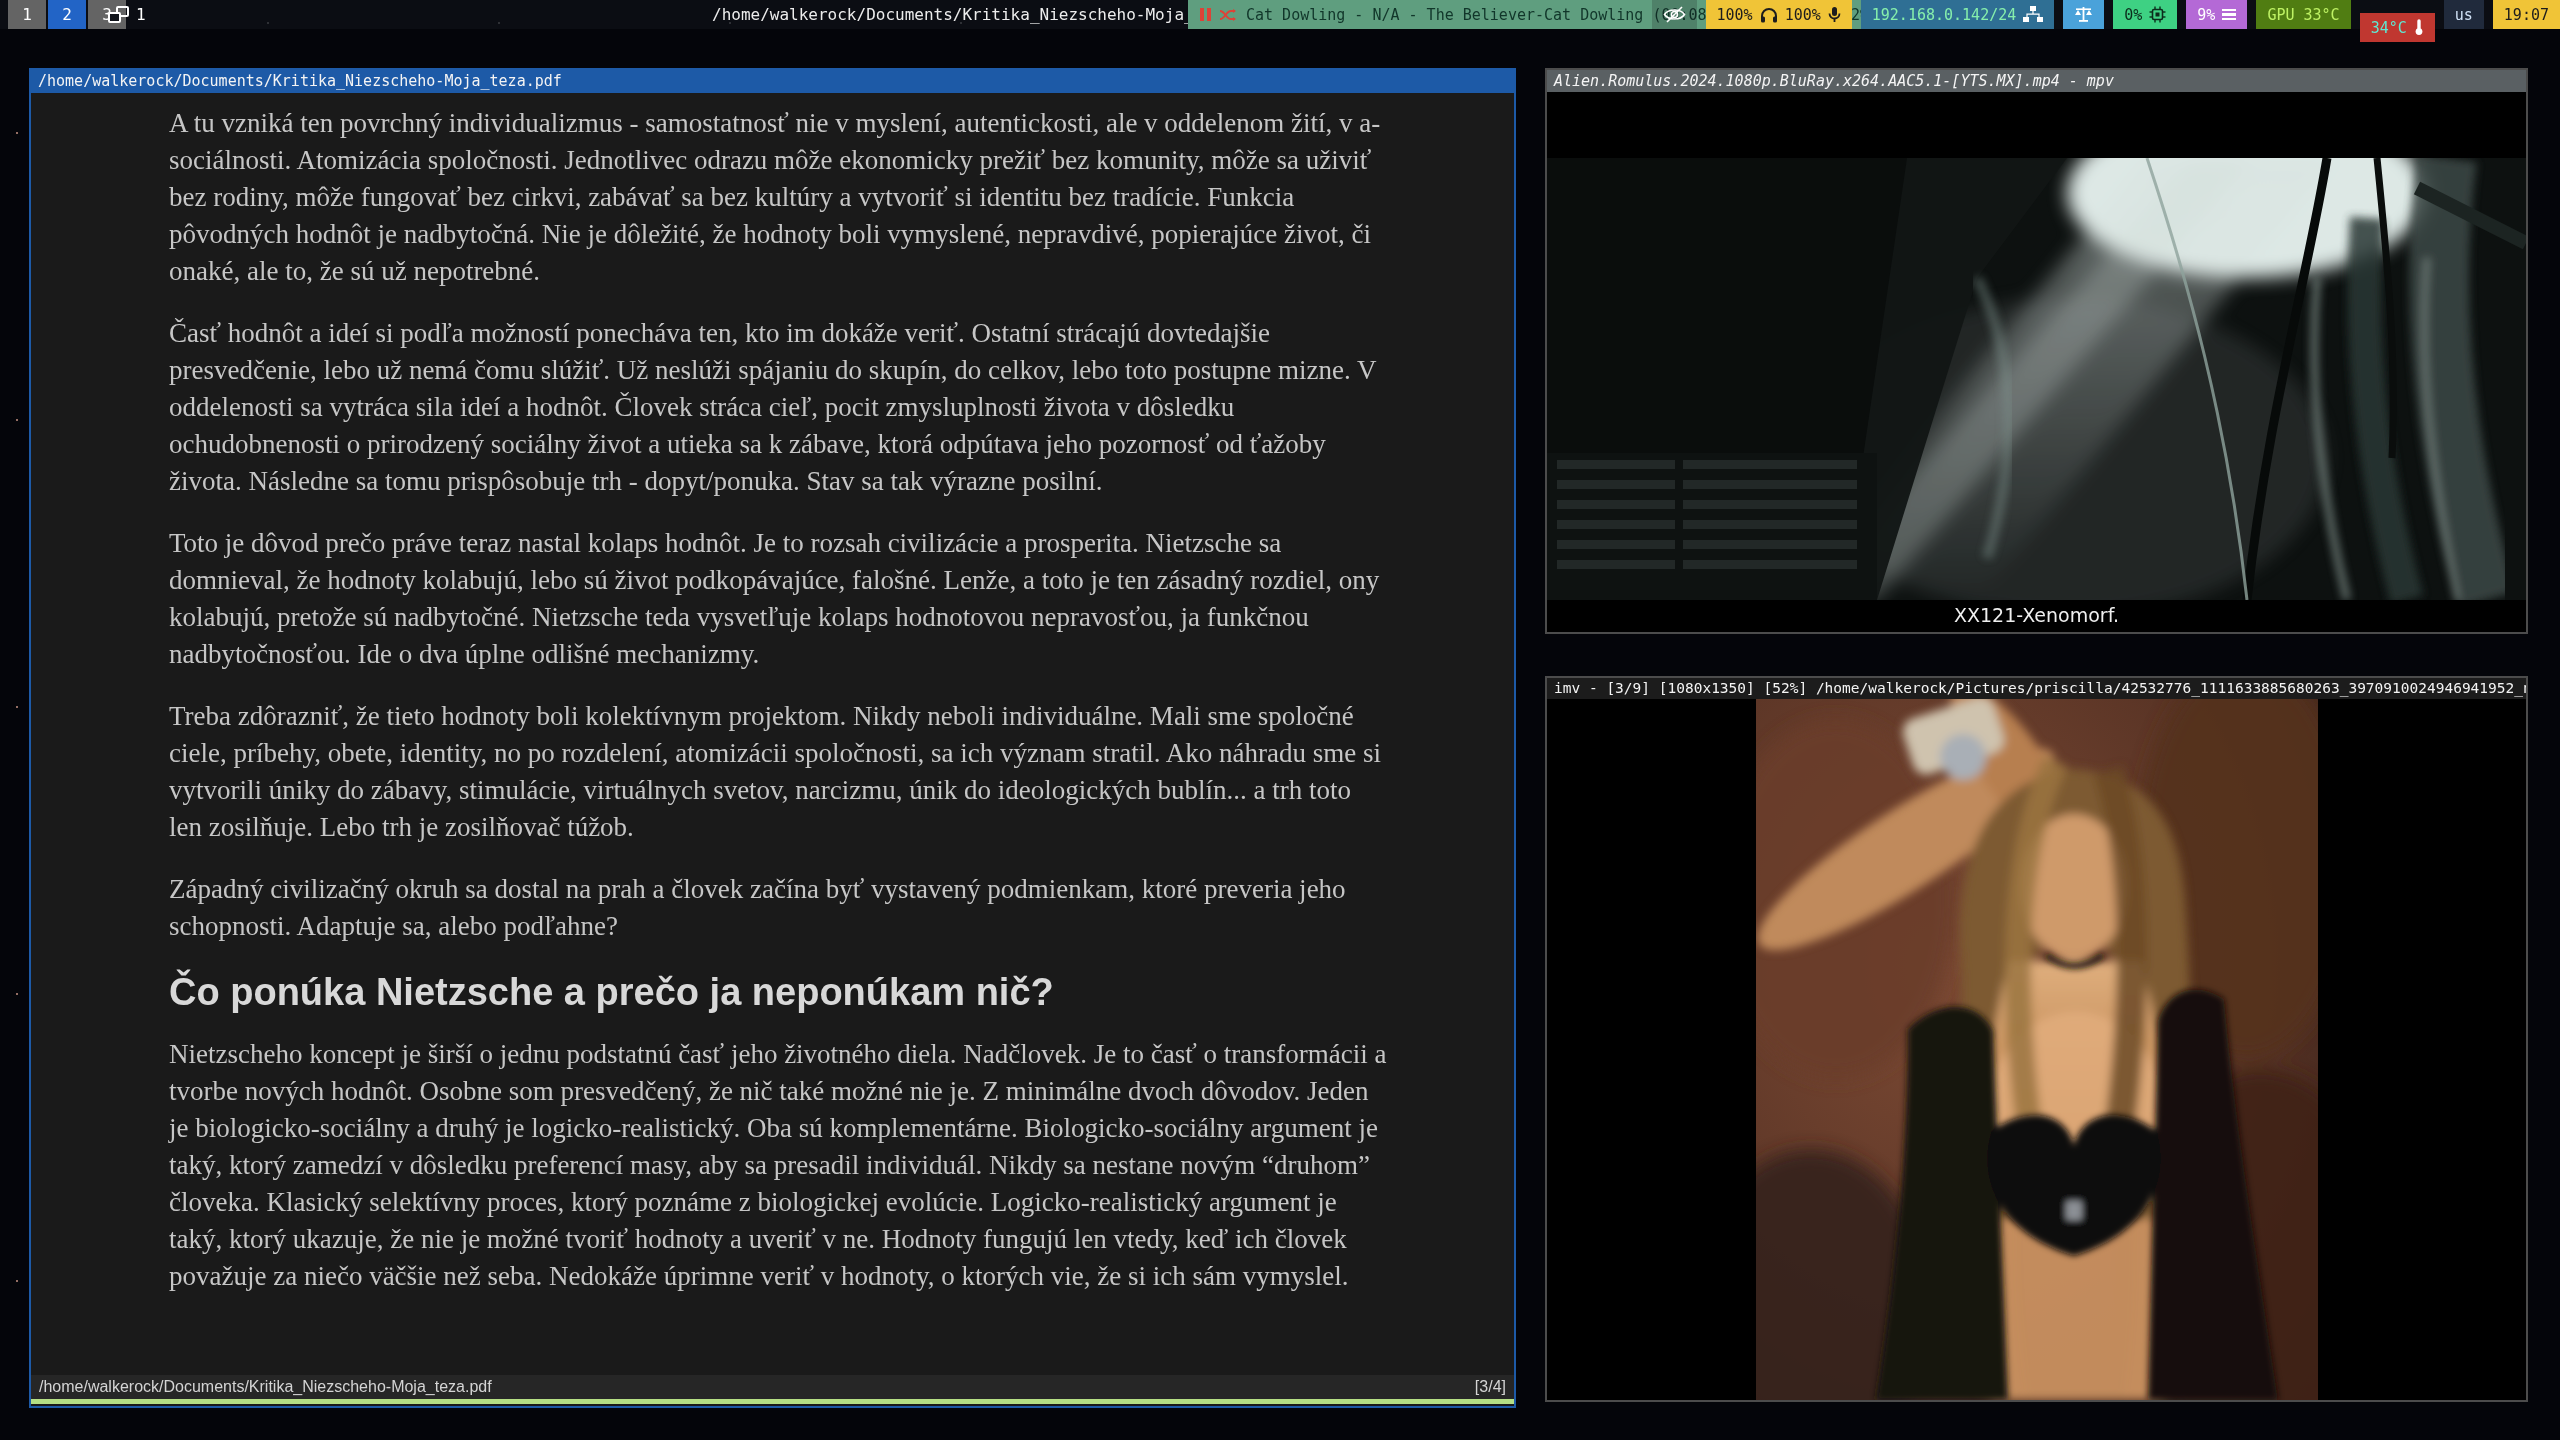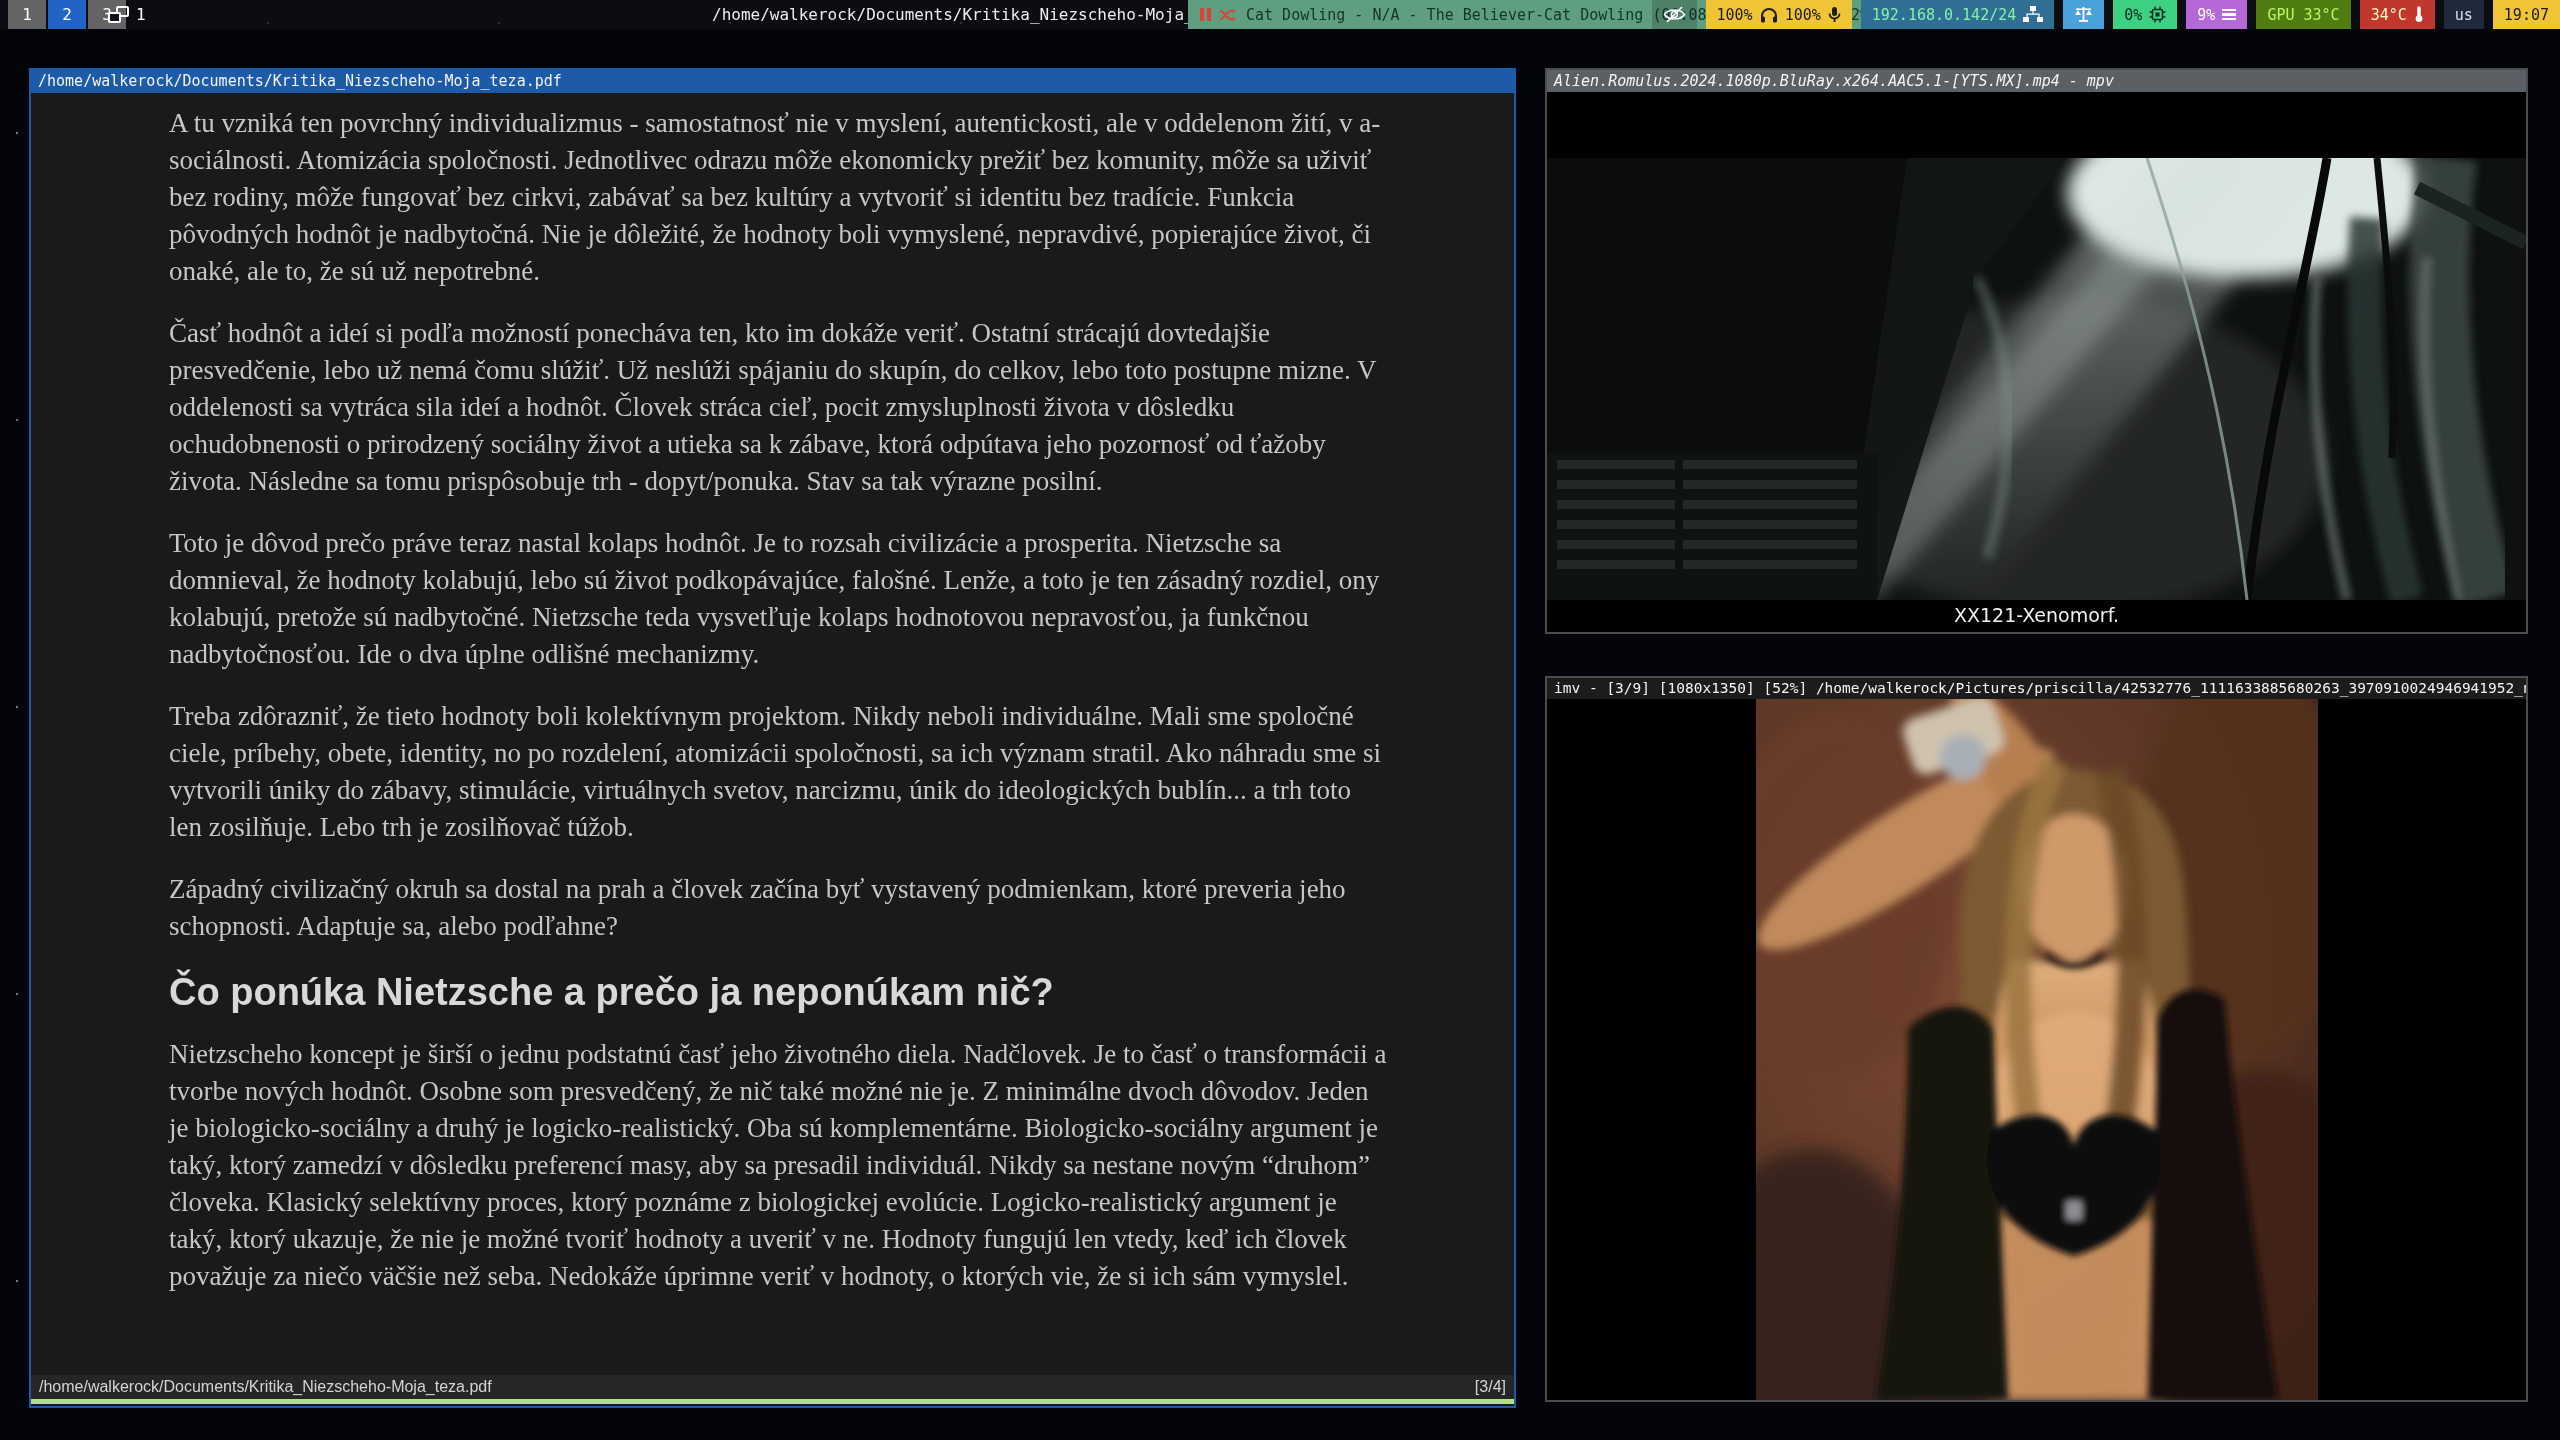--- a/index.html
+++ b/index.html
@@ -61,21 +61,21 @@
     height:29px; display:flex; align-items:center; gap:7px;
     padding:0 11px; font-size:15px; white-space:nowrap;
   }
   .m-eye  { background:rgba(13,16,22,.2); color:#fff; }
   .m-audio{ background:#f0c437; color:#1d1d1d; }
   .m-net  { background:#2f6f94; color:#86efac; }
   .m-scale{ background:#4aa2da; color:#fff; }
   .m-cpu  { background:#3ed183; color:#0c2d1c; }
   .m-mem  { background:#b469d6; color:#fff; }
   .m-gpu  { background:#507d12; color:#bef264; }
-  .m-temp { background:#c03730; color:#fef9c3; }
+  .m-temp { background:#c03730; color:#5eead4;margin-top:13px; }
   .m-kbd  { background:#202a3c; color:#cfe0f5; }
   .m-time { background:#f0c437; color:#1d1d1d; }
   .module svg { display:block; }
   .mem-bars { display:inline-flex; flex-direction:column; gap:2px; }
   .mem-bars i { width:14px; height:2.5px; background:currentColor; display:block; }
 
   
   .win { position:absolute; }
   .titlebar {
     height:23px; line-height:23px; padding-left:7px;

